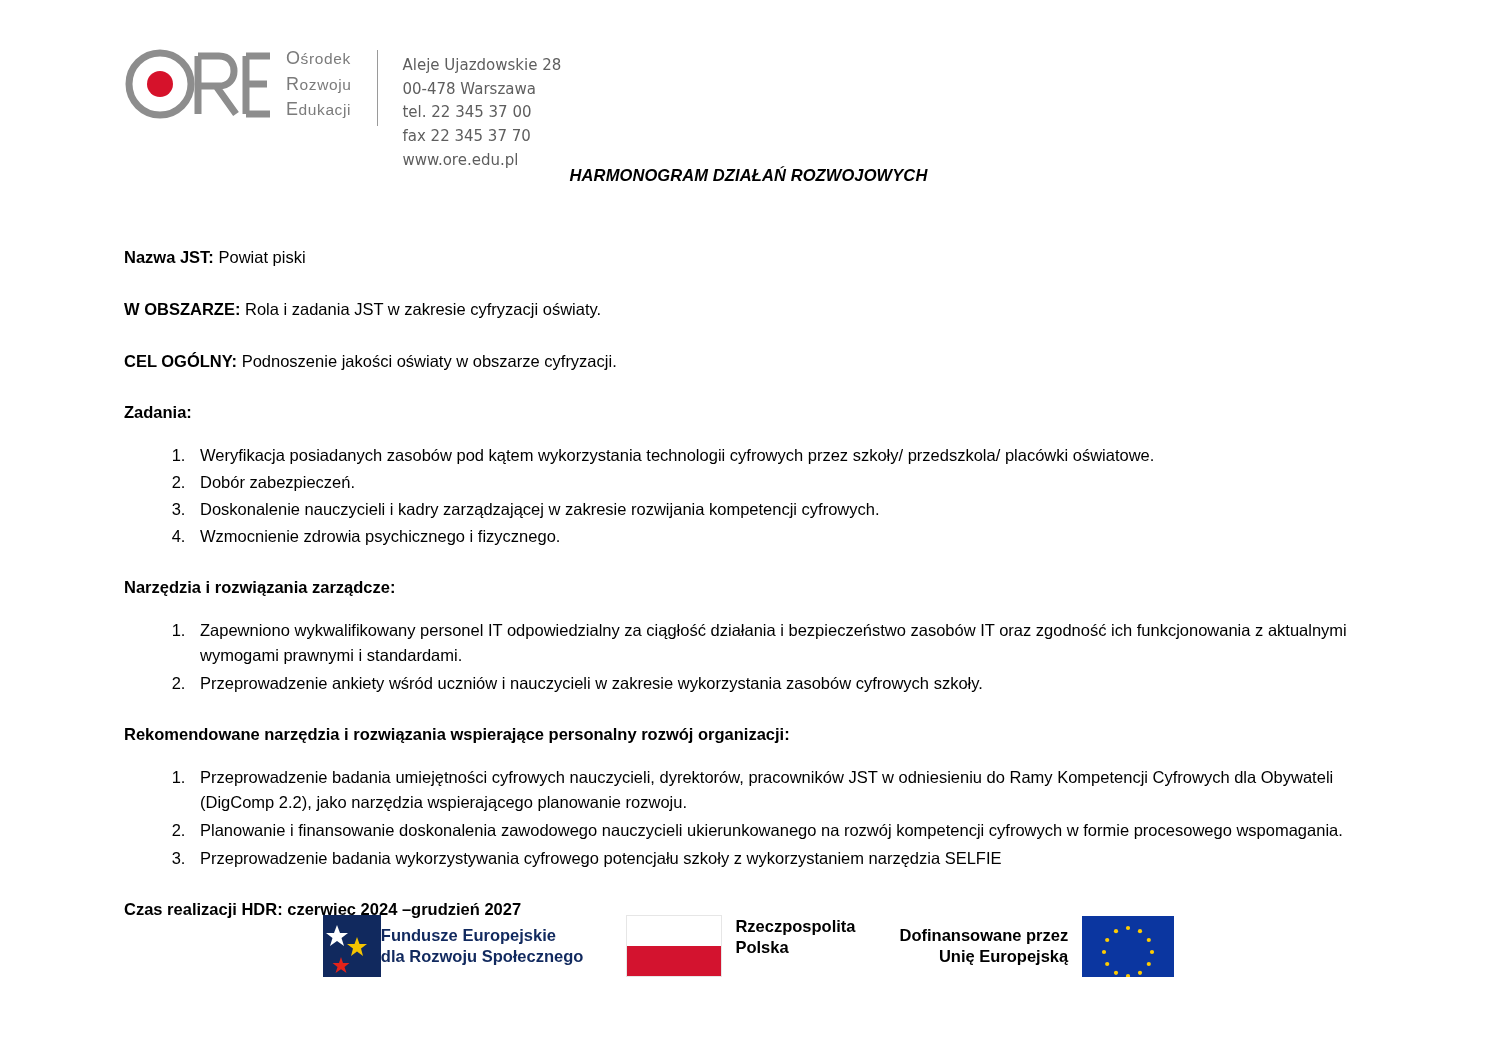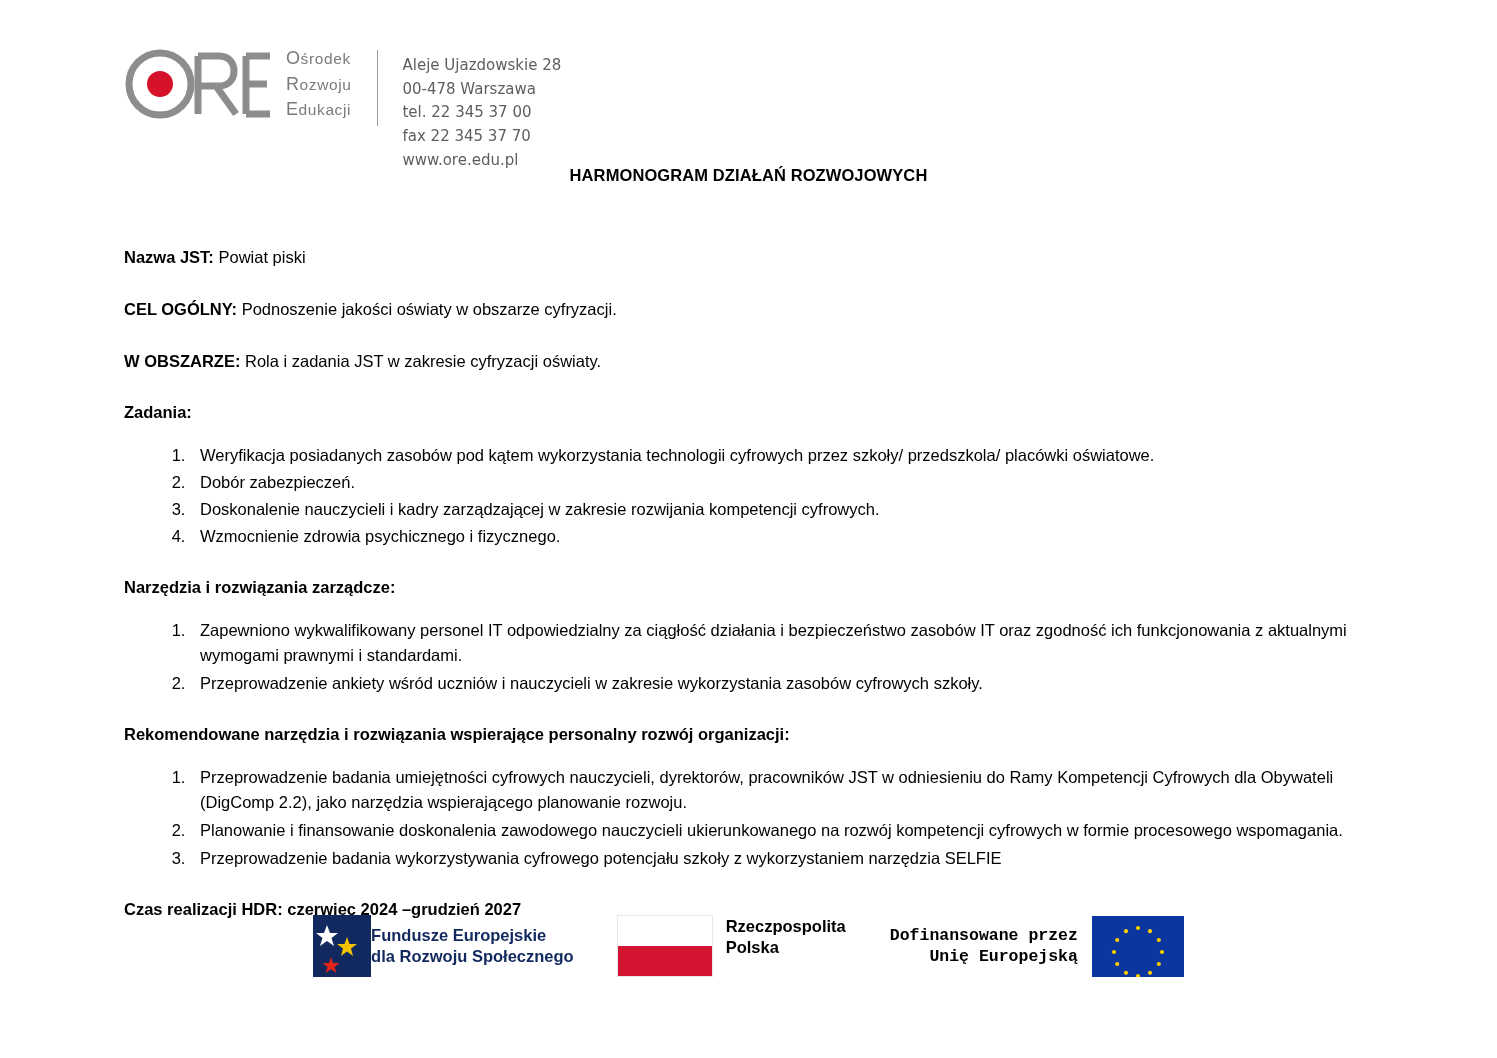--- a/index.html
+++ b/index.html
@@ -69,20 +69,21 @@
   
   .doc-title {
     position: absolute;
     top: 166px;
     left: 0;
     width: 1497px;
     text-align: center;
     font-weight: bold;
     font-size: 16.5px;
     letter-spacing: 0.1px;
+    font-style: italic;
   }
 
   
   .content {
     position: absolute;
     top: 245px;
     left: 124px;
     width: 1250px;
     font-size: 16.5px;
     line-height: 1.5;
@@ -158,21 +159,20 @@
   }
   .rp-text {
     font-weight: bold;
     font-size: 16.5px;
     line-height: 1.28;
     color: #000000;
   }
   .eu-block {
     display: flex;
     align-items: center;
-    font-family: Liberation Mono, monospace;
   }
   .eu-text {
     font-weight: bold;
     font-size: 16.5px;
     line-height: 1.28;
     color: #000000;
     text-align: right;
     margin-right: 14px;
   }
   .eu-flag {
@@ -218,25 +218,25 @@
 
   <div class="doc-title">HARMONOGRAM DZIAŁAŃ ROZWOJOWYCH</div>
 
   <div class="content">
 
     <p class="para">
       <b>Nazwa JST:</b><span> Powiat piski</span>
     </p>
 
     <p class="para">
+      <b>W OBSZARZE:</b><span> Rola i zadania JST w zakresie cyfryzacji oświaty.</span>
+    </p>
+
+    <p class="para">
       <b>CEL OGÓLNY:</b><span> Podnoszenie jakości oświaty w obszarze cyfryzacji.</span>
-    </p>
-
-    <p class="para">
-      <b>W OBSZARZE:</b><span> Rola i zadania JST w zakresie cyfryzacji oświaty.</span>
     </p>
 
     <p class="heading">Zadania:</p>
     <ol class="numlist">
       <li>Weryfikacja posiadanych zasobów pod kątem wykorzystania technologii cyfrowych przez szkoły/ przedszkola/ placówki oświatowe.</li>
       <li>Dobór zabezpieczeń.</li>
       <li>Doskonalenie nauczycieli i kadry zarządzającej w zakresie rozwijania kompetencji cyfrowych.</li>
       <li>Wzmocnienie zdrowia psychicznego i fizycznego.</li>
     </ol>
 

